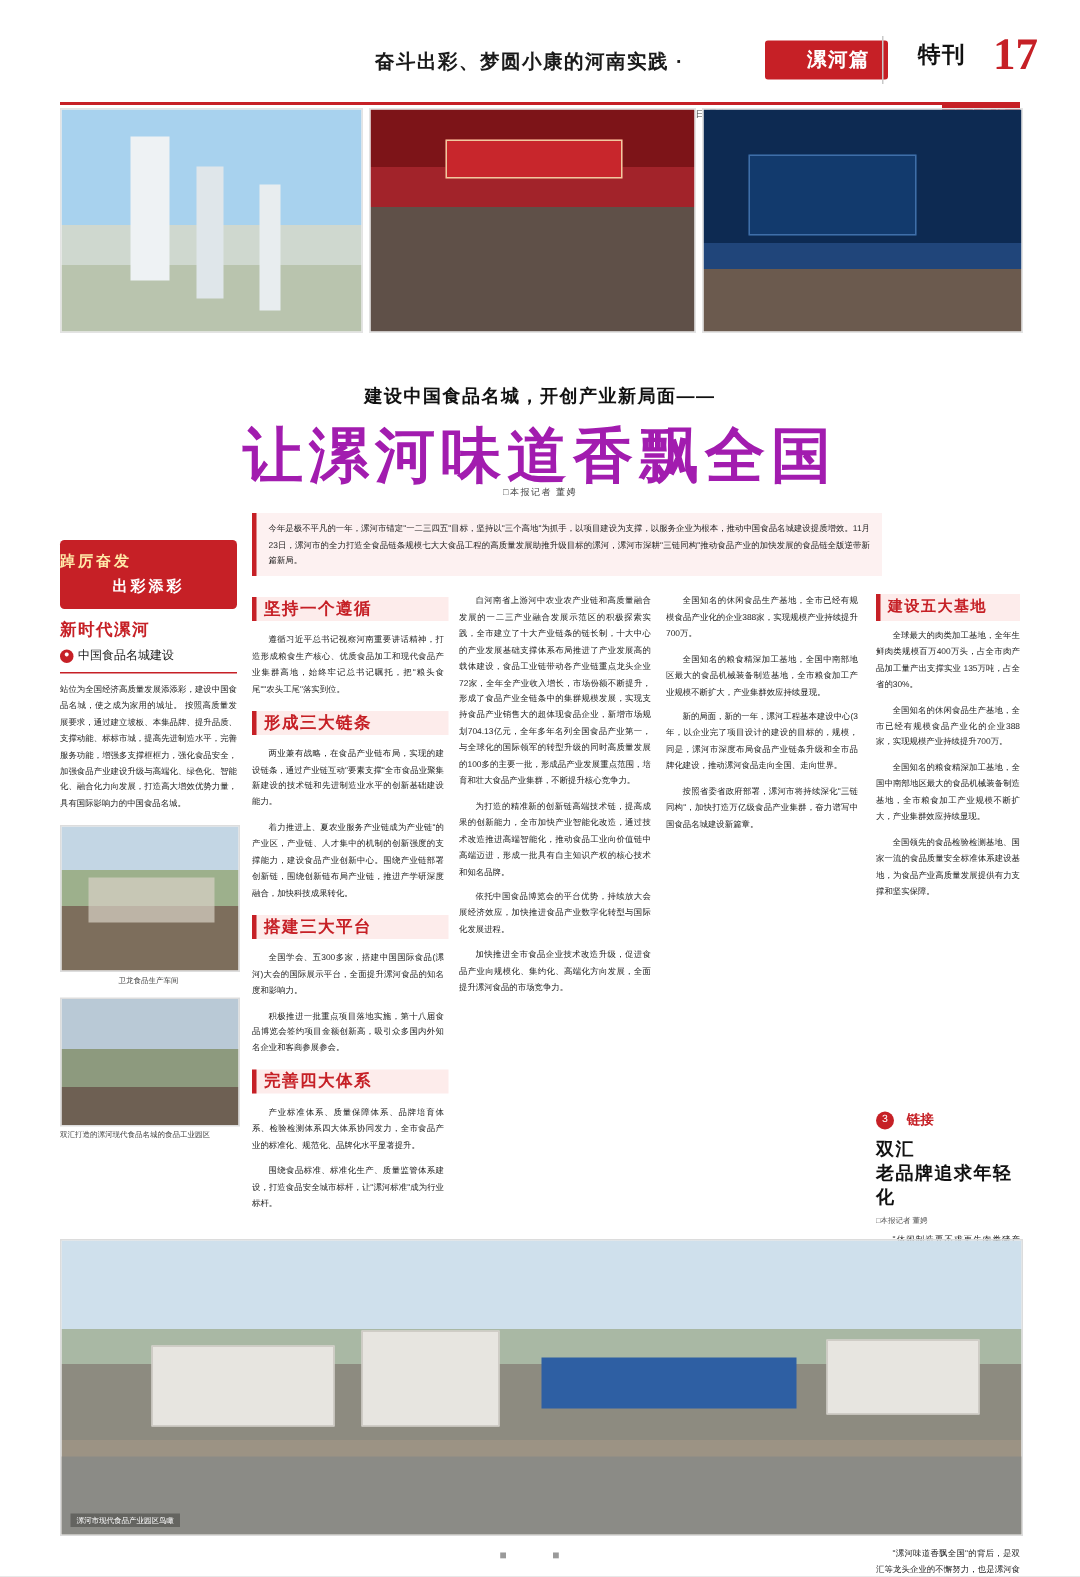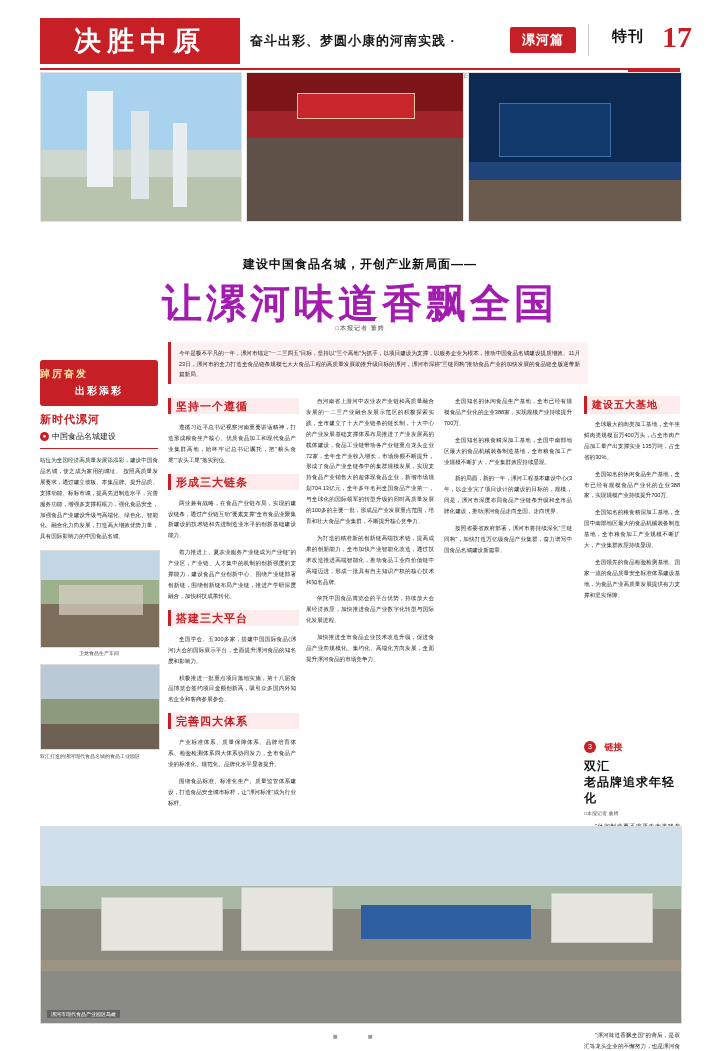--- a/index.html
+++ b/index.html
@@ -16,21 +16,21 @@
     color:#fff;font-family:"Liberation Serif","DejaVu Serif",serif;font-weight:bold;
     font-size:27px;letter-spacing:6px;line-height:38px;text-align:center;
   }
   .mast-slogan{
     position:absolute;left:250px;top:12px;width:260px;height:22px;
     font-size:13px;font-weight:bold;color:#1a1a1a;letter-spacing:1px;line-height:22px;
   }
   .mast-badge{
     position:absolute;left:510px;top:9px;width:66px;height:26px;background:#c62026;
     color:#fff;font-size:13px;font-weight:bold;line-height:26px;text-align:center;
-    letter-spacing:1px;border-radius:2px;font-family:"Liberation Serif",serif;
+    letter-spacing:1px;border-radius:2px;font-family:"Liberation Serif",serif;padding-left:16px;
   }
   .mast-sep{position:absolute;left:588px;top:6px;width:1px;height:32px;background:#c9c9c9;}
   .mast-tekan{position:absolute;left:600px;top:9px;font-size:15px;font-weight:bold;color:#111;letter-spacing:1px;padding-left:12px;}
   .mast-page{position:absolute;left:662px;top:2px;font-size:30px;font-weight:bold;color:#c62026;font-family:"Liberation Serif",serif;}
   .mast-rule{position:absolute;left:40px;top:50px;width:640px;height:2px;background:#c62026;}
   .mast-date{position:absolute;left:420px;top:54px;font-size:6px;color:#444;letter-spacing:.5px;}
   .mast-paper{position:absolute;left:628px;top:52px;width:52px;height:14px;background:#c62026;color:#fff;
     font-size:8px;text-align:center;line-height:14px;letter-spacing:1px;}
 
   
@@ -99,23 +99,20 @@
   .bigphoto .roof{position:absolute;background:#2e5fa3;}
   .bigphoto .cap{position:absolute;left:6px;bottom:5px;font-size:5px;color:#fff;background:rgba(0,0,0,.28);padding:1px 4px;}
   .foot{position:absolute;left:0;top:1032px;width:720px;text-align:center;font-size:8px;color:#9a9a9a;letter-spacing:14px;}
 </style>
 </head>
 <body>
 
 <div class="page">
 
   <div class="masthead">
-    <div class="mast-red">
-      <div class="logo">决胜中原</div>
-    </div>
     <div class="mast-slogan">奋斗出彩、梦圆小康的河南实践 ·</div>
     <div class="mast-badge">漯河篇</div>
     <div class="mast-sep"></div>
     <div class="mast-tekan">特刊</div>
     <div class="mast-page">17</div>
     <div class="mast-rule"></div>
     <div class="mast-date">2020年12月17日 星期四</div>
     <div class="mast-paper">河南日报</div>
   </div>
 

